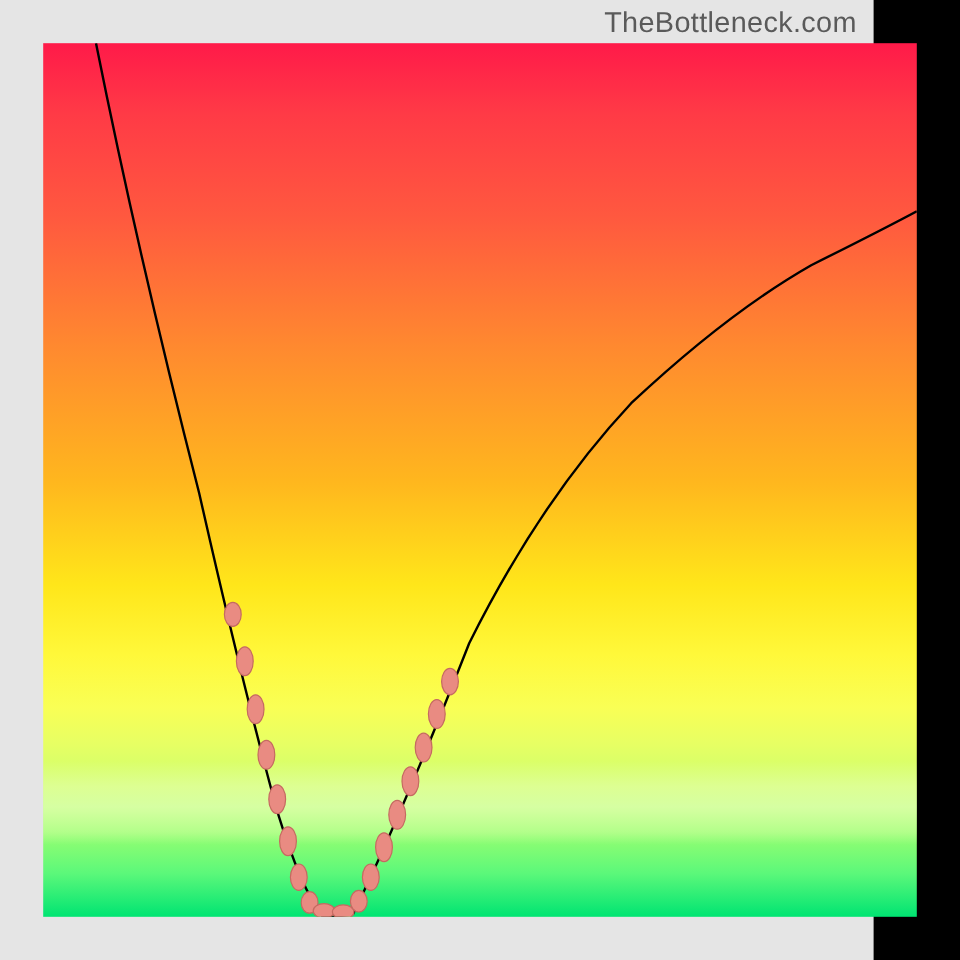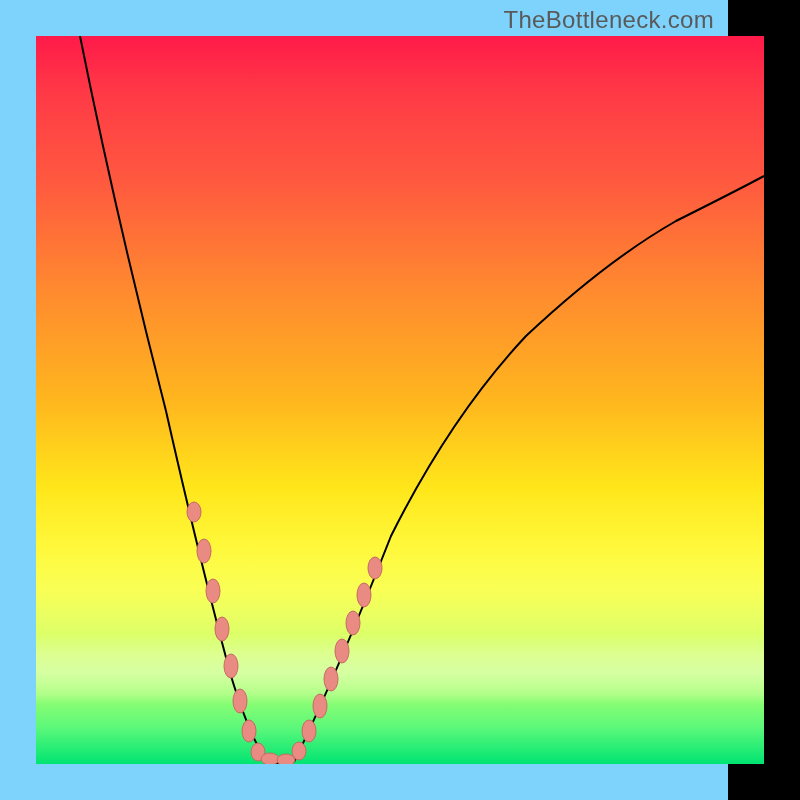--- a/index.html
+++ b/index.html
@@ -8,21 +8,21 @@
     width: 800px;
     height: 800px;
     background: #000;
     font-family: Arial, Helvetica, sans-serif;
     overflow: hidden;
   }
   .frame {
     position: relative;
     width: 728px;
     height: 800px;
-    background: #7dd3fc;
+    background: #e5e5e5;
   }
   .watermark {
     position: absolute;
     top: 6px;
     right: 14px;
     color: #5a5a5a;
     font-size: 24px;
     font-weight: 400;
     letter-spacing: 0.3px;
     z-index: 50;

